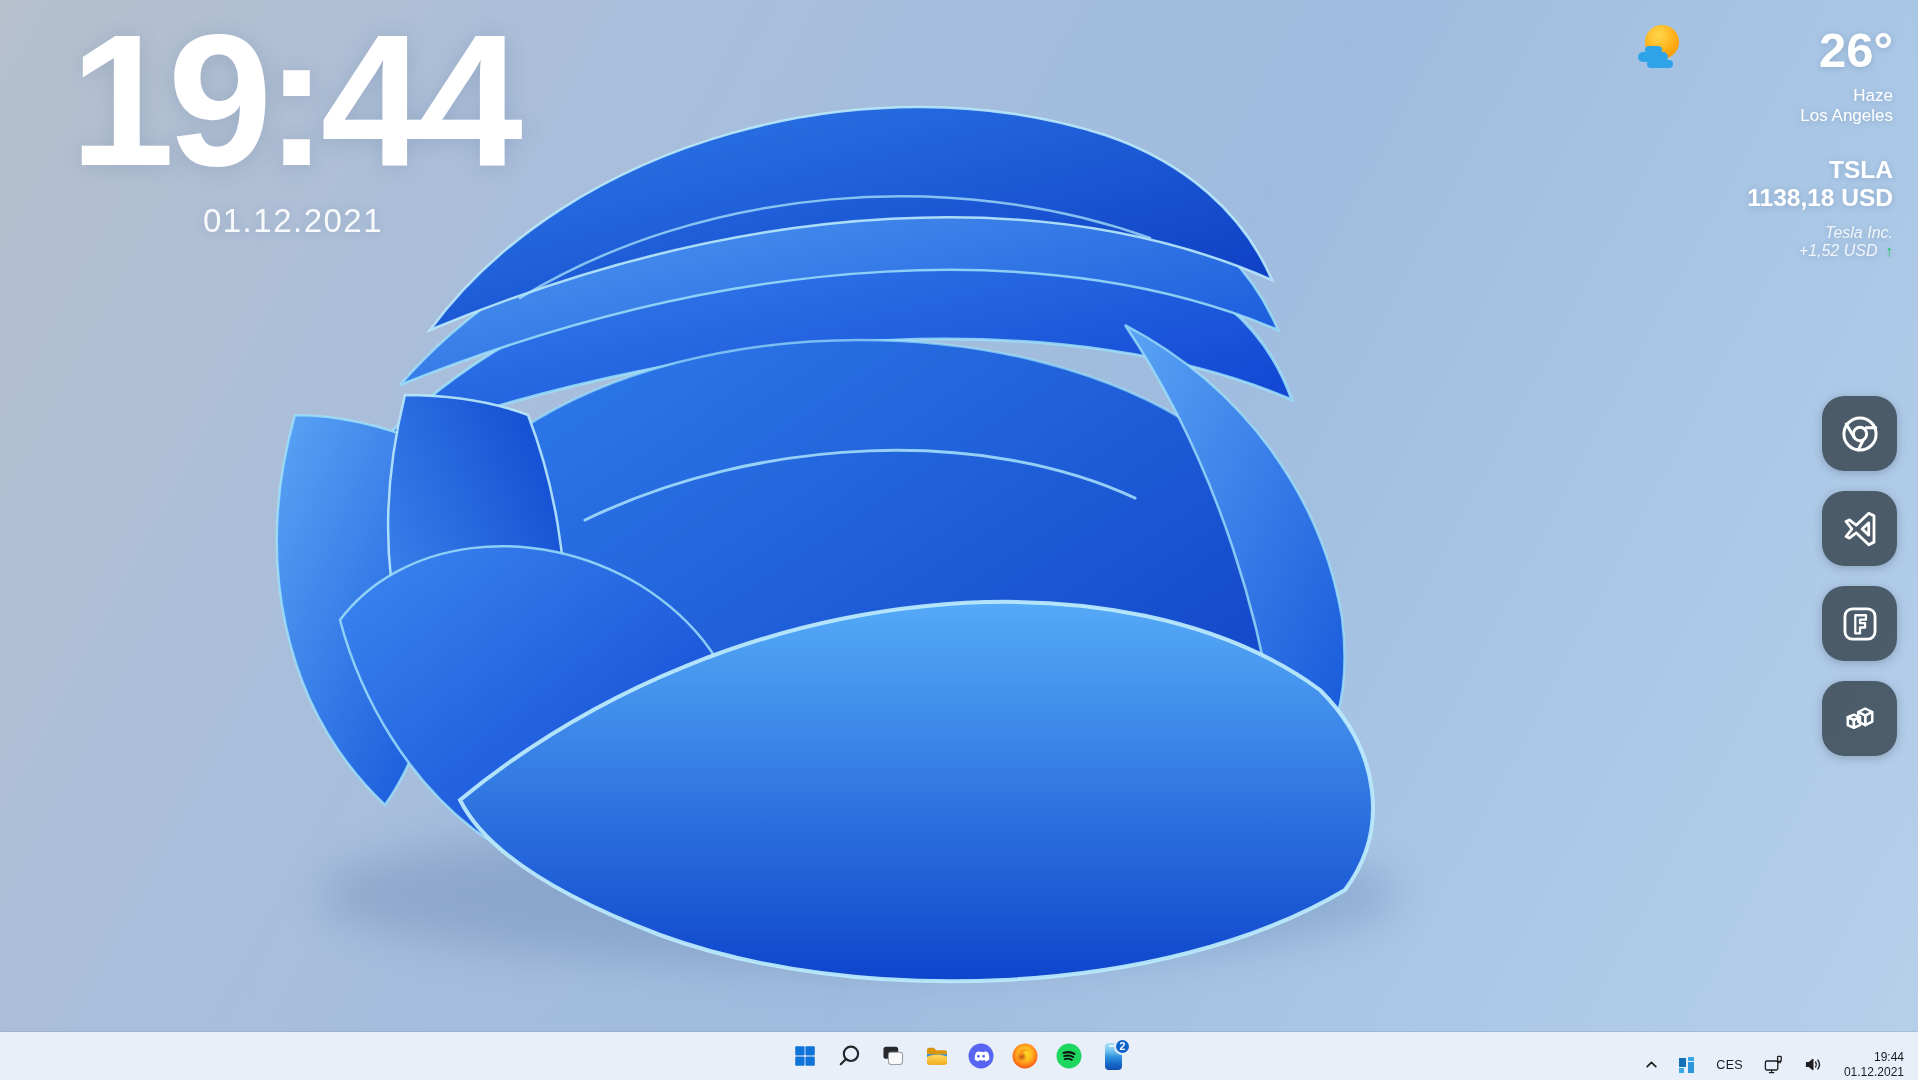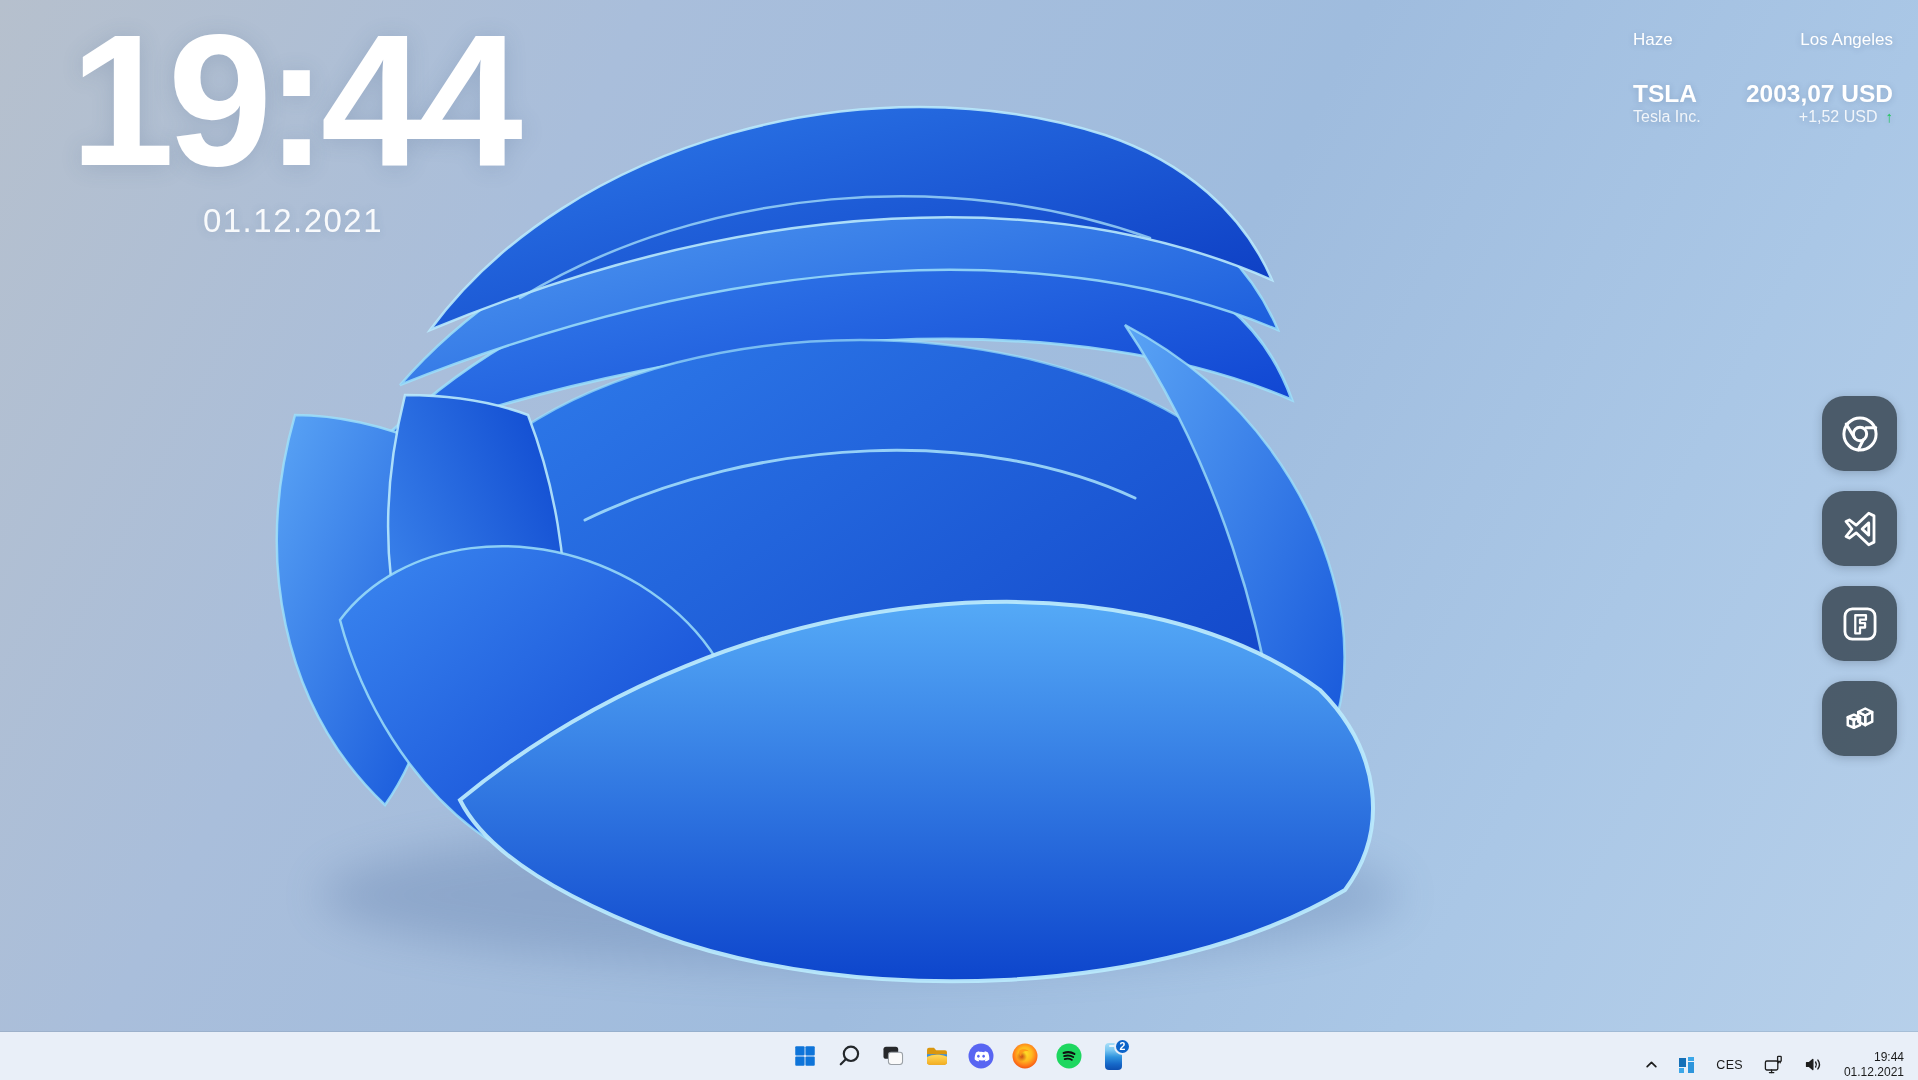--- a/index.html
+++ b/index.html
@@ -20,24 +20,24 @@
   .clock-date {
     font-size:33px; font-weight:400; letter-spacing:1.5px; margin-top:8px;
     color:rgba(255,255,255,.92); text-shadow:0 1px 10px rgba(60,90,130,.2);
   }
 
   
   .info-widget { position:absolute; left:1633px; top:20px; width:260px; color:#fff;
     text-shadow:0 1px 6px rgba(40,70,110,.22); }
   .iw-top { display:flex; justify-content:space-between; align-items:flex-start; }
   .iw-temp { font-size:49px; font-weight:700; line-height:1; margin-top:6px; }
-  .iw-row { display:flex; justify-content:space-between; align-items:flex-start; }
+  .iw-row { display:flex; justify-content:space-between; align-items:flex-end;flex-direction:column; }
   .iw-labels { margin-top:10px; font-size:17px; }
   .iw-ticker { margin-top:30px; font-size:24.5px; font-weight:700; }
-  .iw-sub { margin-top:0; font-size:16px; color:rgba(255,255,255,.85); }
+  .iw-sub { margin-top:12px; font-size:16px; color:rgba(255,255,255,.85);font-style:italic; }
   .iw-change { display:flex; align-items:baseline; gap:8px; }
   .iw-arrow { font-weight:700; font-size:15px; }
 
   
   .dock { position:absolute; left:1822px; top:396px; display:flex; flex-direction:column; gap:20px; }
   .dock-btn {
     width:75px; height:75px; border-radius:22px; cursor:pointer;
     background:rgba(58,72,83,.85);
     display:flex; align-items:center; justify-content:center;
     box-shadow:0 2px 10px rgba(30,45,60,.25);
@@ -129,27 +129,43 @@
   <path d="M585,520 C760,435 985,428 1135,498" fill="none" stroke="#a9e3fb" stroke-width="3" stroke-opacity=".85" stroke-linecap="round"></path>
   <path d="M520,298 C705,185 955,168 1150,238" fill="none" stroke="#a9e3fb" stroke-width="2.5" stroke-opacity=".75" stroke-linecap="round"></path>
 </svg>
 
 <div class="clock-widget">
   <div class="clock-time">19:44</div>
   <div class="clock-date">01.12.2021</div>
 </div>
 
 <div class="info-widget">
+  <div class="iw-top">
+    <svg width="52" height="56" viewBox="0 0 52 56">
+      <defs>
+        <radialGradient id="sunG" cx=".4" cy=".3" r=".9">
+          <stop offset="0" stop-color="#ffd84d"></stop>
+            <stop offset=".6" stop-color="#ffab12"></stop>
+            <stop offset="1" stop-color="#f28d00"></stop>
+        </radialGradient>
+      </defs>
+      <circle cx="29" cy="22" r="17" fill="url(#sunG)"></circle>
+      <rect x="12" y="26" width="17" height="8" rx="4" fill="#2fa3e8"></rect>
+      <rect x="5" y="32" width="30" height="10" rx="5" fill="#2fa3e8"></rect>
+      <rect x="14" y="40" width="26" height="8" rx="4" fill="#2fa3e8"></rect>
+    </svg>
+    <div class="iw-temp">26°</div>
+  </div>
   <div class="iw-row iw-labels">
     <span>Haze</span>
     <span>Los Angeles</span>
   </div>
   <div class="iw-row iw-ticker">
     <span>TSLA</span>
-    <span>2003,07 USD</span>
+    <span>1138,18 USD</span>
   </div>
   <div class="iw-row iw-sub">
     <span>Tesla Inc.</span>
     <span class="iw-change">
       <span>+1,52 USD</span>
       <span class="iw-arrow" style="color:#1fc65b">↑</span>
     </span>
   </div>
 </div>
 

